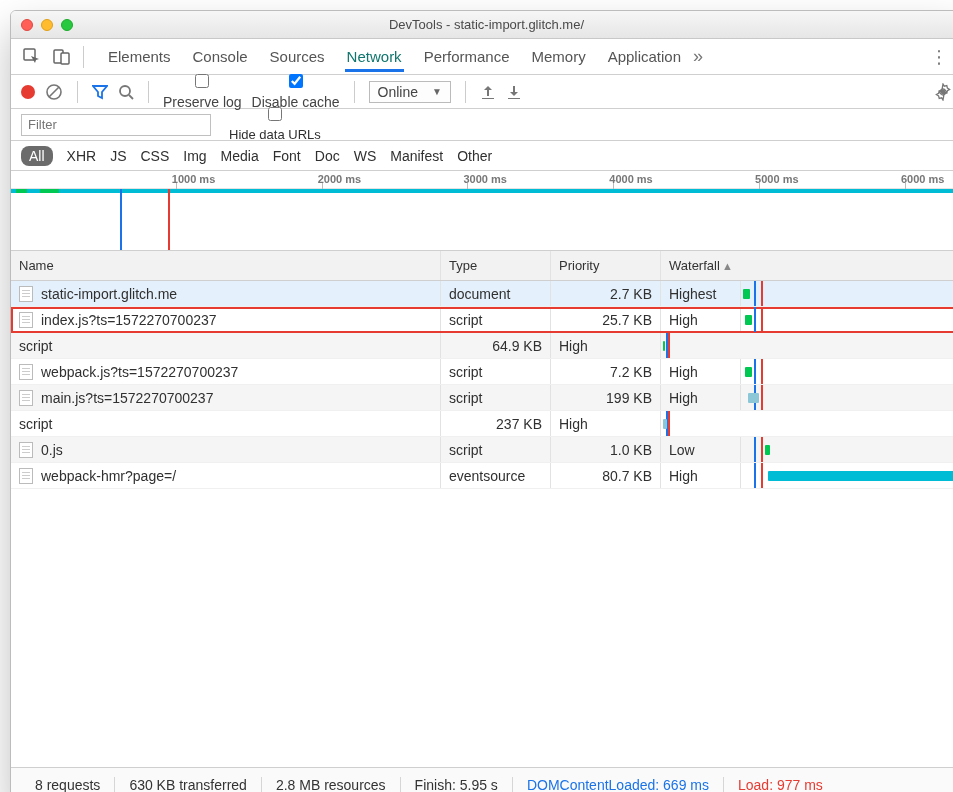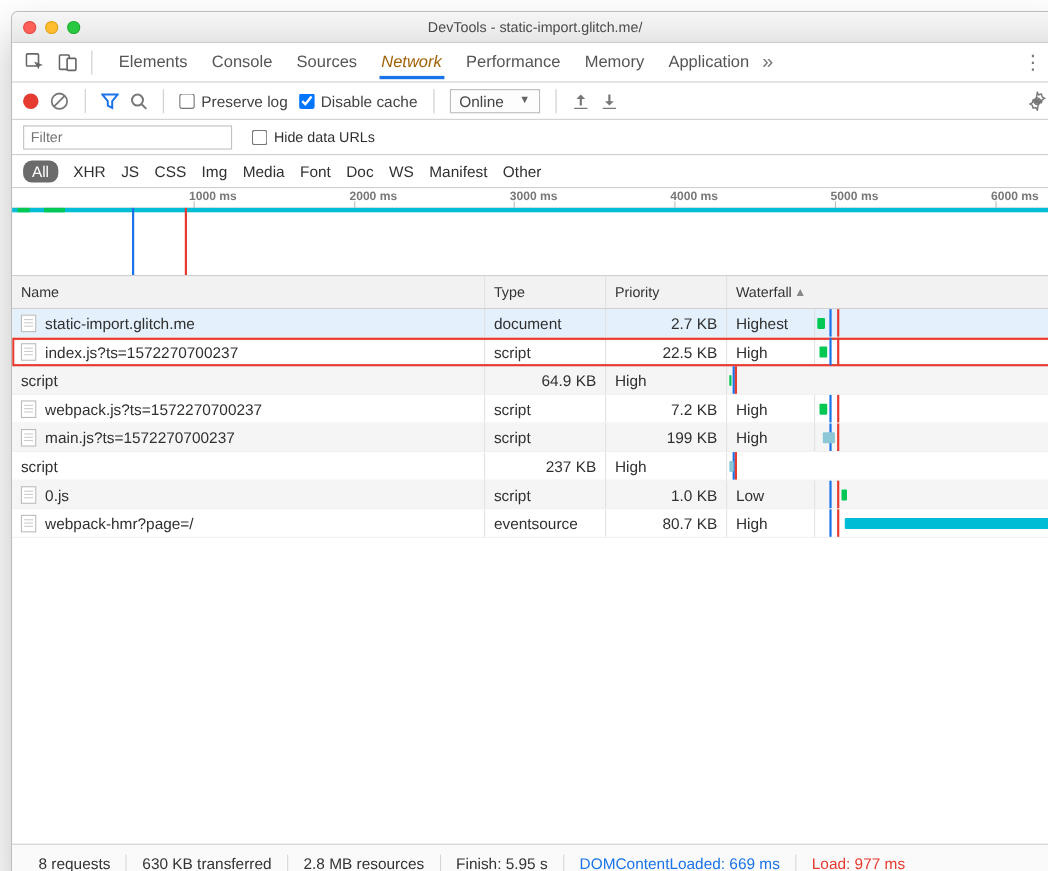--- a/index.html
+++ b/index.html
@@ -49,36 +49,36 @@
     gap: 4px;
     color:#555;
   }
   .tool-icon {
     width: 26px; height: 26px;
     display:flex; align-items:center; justify-content:center;
     color:#5a5a5a;
   }
   .tabs { display:flex; gap:18px; margin-left: 14px; font-size:15px;}
   .tab { color:#555; cursor:default; padding:6px 2px;}
-  .tab.active { color:#a16207; border-bottom:3px solid #1a73e8; padding-bottom:3px; margin-bottom:-1px;font-style:italic;}
+  .tab.active { color:#0f766e; border-bottom:3px solid #1a73e8; padding-bottom:3px; margin-bottom:-1px;}
   .spacer { flex:1; }
   .chevrons { font-size:18px; color:#777; padding:0 6px;}
   .vdots { font-size:18px; color:#777; padding:0 6px;}
   .vsep { width:1px; background:#ccc; height:22px; margin:0 4px;}
   
   .toolbar {
     height: 34px;
     border-bottom:1px solid #cfcfcf;
     display:flex; align-items:center;
     padding: 0 10px; gap: 10px;
     font-size:14px; color:#444;
   }
   .rec-dot { width:14px;height:14px;border-radius:50%;background:#e63b30; }
   .toolbar svg { display:block; }
-  .check { display:inline-flex; align-items:center; gap:6px;}
+  .check { display:inline-flex; align-items:center; gap:6px;flex-direction:column;}
   .check input { width:14px; height:14px; }
   .online-sel {
     border:1px solid #bbb; padding:2px 8px; display:flex; align-items:center; gap:14px;
     background:#fdfdfd;
     font-size:14px;
   }
   .online-sel .caret { font-size:10px; color:#666;}
   .gear { margin-left:auto; color:#666; }
   
   .filter-row {
@@ -345,21 +345,21 @@
         <div class="wf-vline" style="left: 9%; background: rgb(230, 59, 48); width: 2px;"></div>
         <div class="wf-seg" style="left: 1%; width: 3%; background: rgb(0, 200, 83);"></div>
       </div>
     </div>
     <div class="row highlight">
       <div class="name-cell">
         <span class="file-ico"></span>
         <span>index.js?ts=1572270700237</span>
       </div>
       <div>script</div>
-      <div class="size-cell">22.5 KB</div>
+      <div class="size-cell">25.7 KB</div>
       <div>High</div>
       <div class="waterfall-cell">
         <div class="wf-vline" style="left: 6%; background: rgb(26, 115, 232); width: 2px;"></div>
         <div class="wf-vline" style="left: 9%; background: rgb(230, 59, 48); width: 2px;"></div>
         <div class="wf-seg" style="left: 2%; width: 3%; background: rgb(0, 200, 83);"></div>
       </div>
     </div>
     <div class="row">
       <div>script</div>
       <div class="size-cell">64.9 KB</div>

